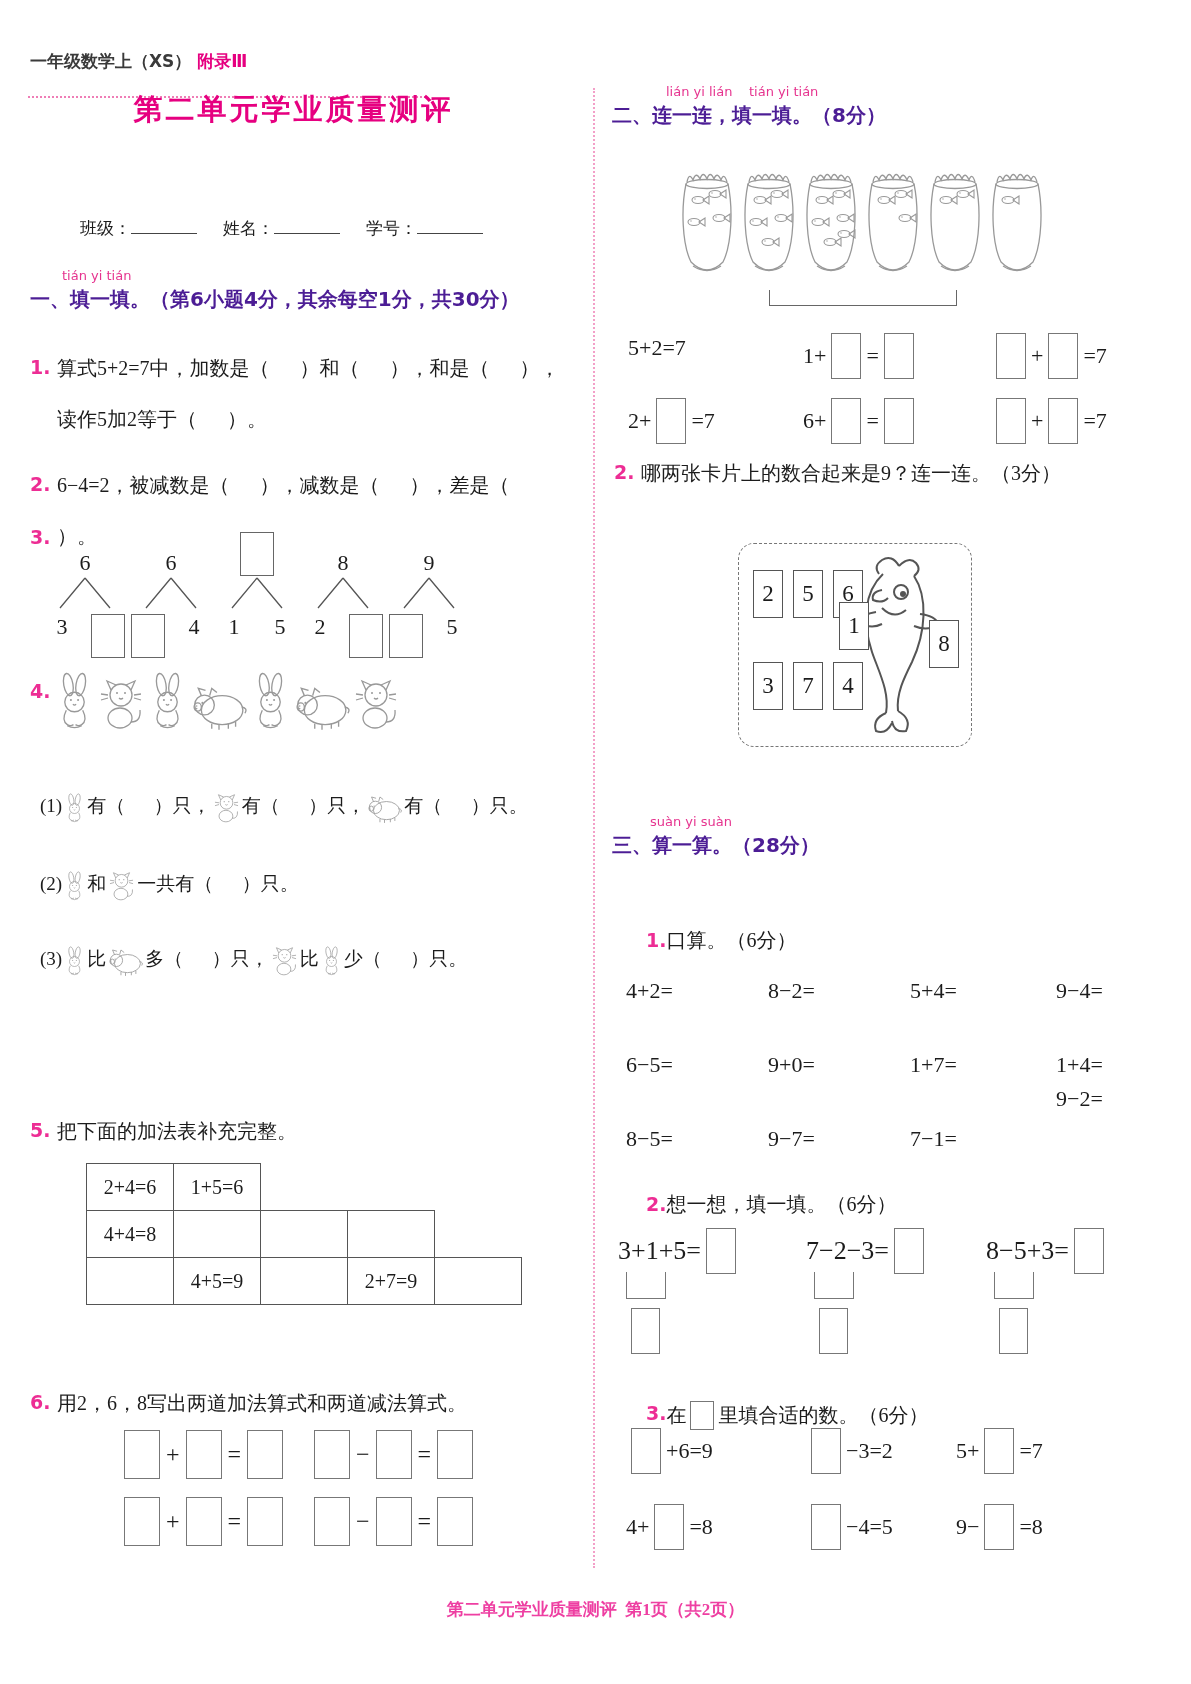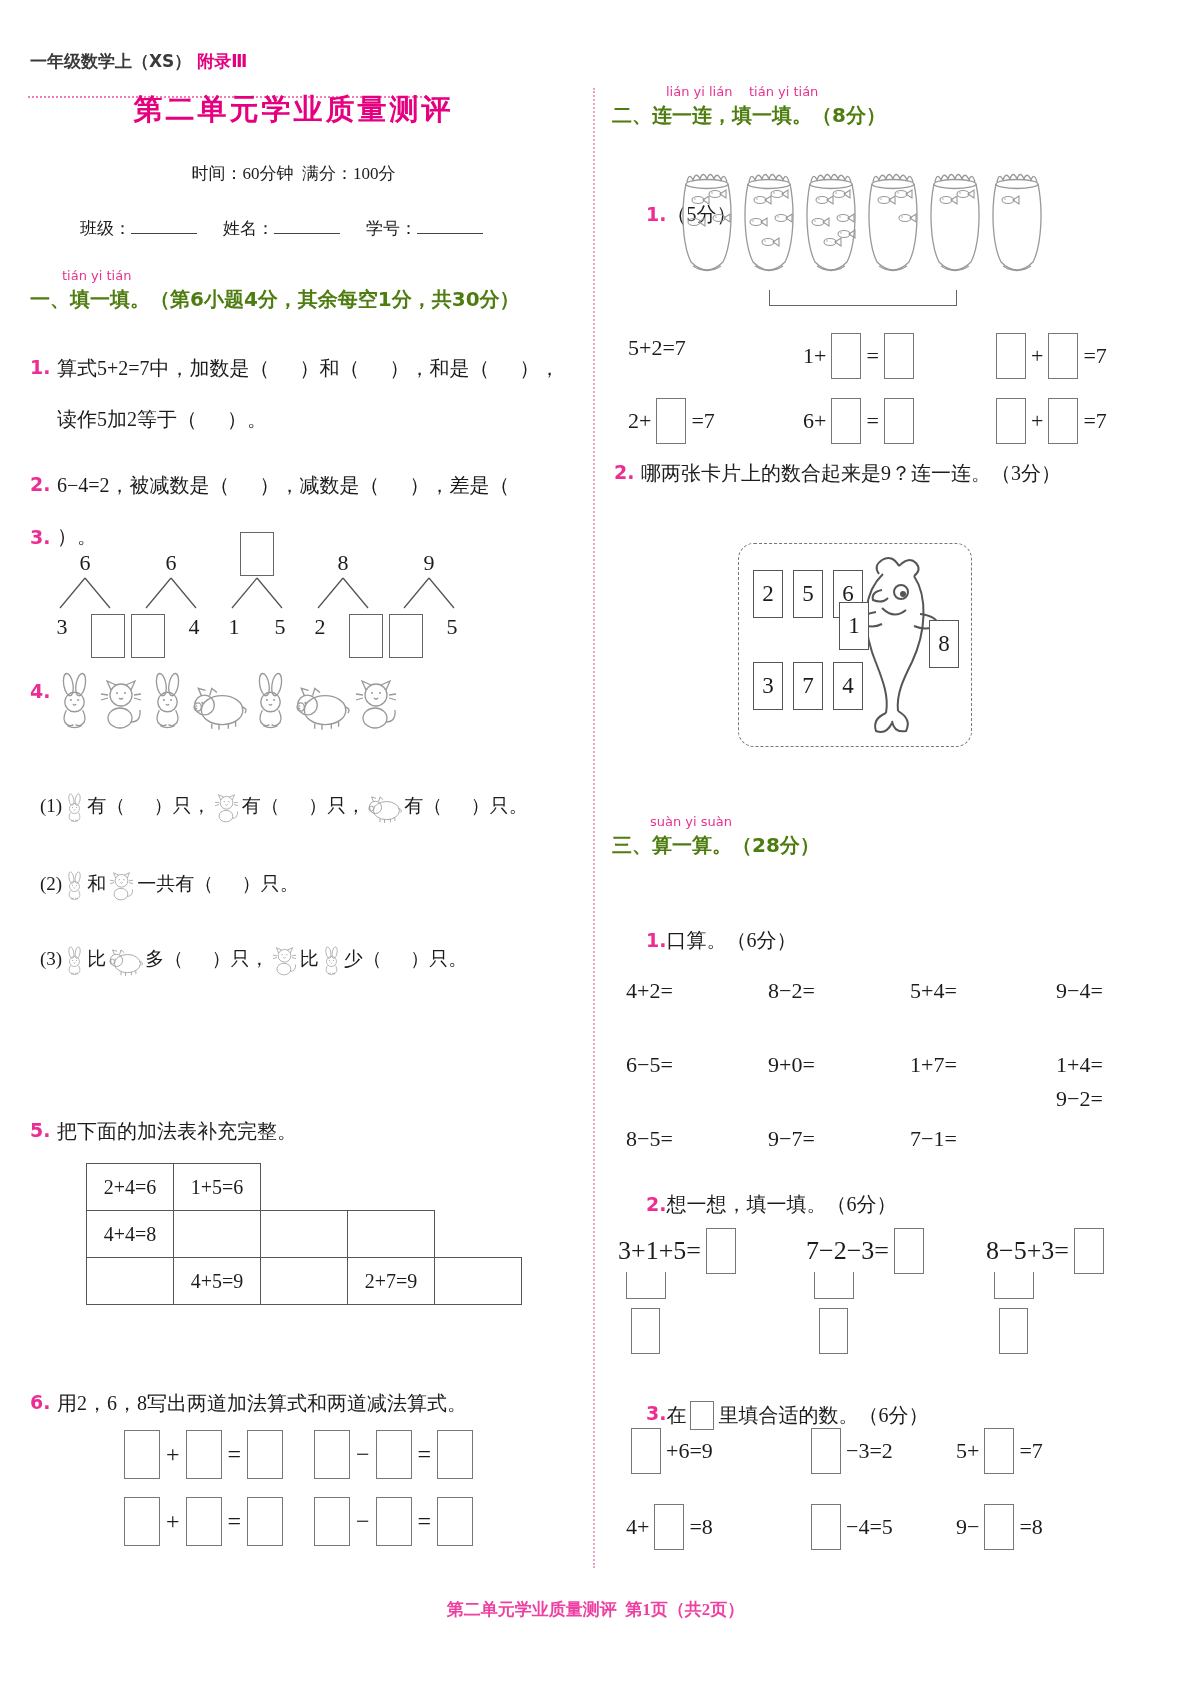--- a/index.html
+++ b/index.html
@@ -2,21 +2,21 @@
 <html><head>
 <meta charset="utf-8">
 <style>
   html,body{margin:0;padding:0;background:#f2f2f2;}
   .page{position:relative;width:1191px;height:1684px;background:#ffffff;overflow:hidden;
         font-family:"Liberation Serif","DejaVu Serif",serif;color:#1c1c1c;}
   .sans{font-family:"DejaVu Sans","Liberation Sans",sans-serif;}
   .accent{color:#e60080;}
   .pinyin{position:absolute;color:#e6348f;font-family:"DejaVu Sans",sans-serif;font-size:13px;white-space:pre;}
   .sec-head{position:absolute;font-family:"DejaVu Sans","Liberation Sans",sans-serif;
-            font-weight:bold;font-size:20px;color:#4d7c0f;white-space:pre;}
+            font-weight:bold;font-size:20px;color:#4c1d95;white-space:pre;}
   .qnum{color:#ed2d94;font-weight:bold;font-family:"DejaVu Sans",sans-serif;font-size:19px;}
   .qtext{white-space:pre-wrap;}
   .question{position:absolute;font-size:20px;line-height:2.55;}
   .q-ind{padding-left:27px;}
   .q-ind>.qnum{position:absolute;left:0;top:0;}
   
   .hdr{position:absolute;left:30px;top:50px;font-size:17px;font-weight:bold;color:#3a3a3a;}
   .hdr-dots{position:absolute;left:28px;top:96px;width:398px;border-top:2px dotted #ef7db6;}
   .vdiv{position:absolute;left:593px;top:88px;height:1480px;border-left:2px dotted #f3a0c8;}
   
@@ -78,21 +78,20 @@
 
   <div class="hdr sans">
     <span>一年级数学上（XS）</span>
     <span class="accent">附录Ⅲ</span>
   </div>
   <div class="hdr-dots"></div>
   <div class="vdiv"></div>
 
   <div class="col-left">
     <div class="title">第二单元学业质量测评</div>
-    <div class="meta">时间：60分钟  满分：100分</div>
     <div class="fields" id="fields"><span class="fld"><span>班级：</span><span class="blank"></span></span><span class="fld"><span>姓名：</span><span class="blank"></span></span><span class="fld"><span>学号：</span><span class="blank"></span></span></div>
 
     <div class="pinyin" style="left:32px;top:180px;">tián yi tián</div>
     <div class="sec-head" style="left:0;top:198px;">一、填一填。（第6小题4分，其余每空1分，共30分）</div>
 
     <div class="question q-ind" style="left:0;top:255px;width:505px;">
       <span class="qnum">1.</span><span class="qtext">算式5+2=7中，加数是（      ）和（      ），和是（      ），读作5加2等于（      ）。</span>
     </div>
 
     <div class="question q-ind" style="left:0;top:372px;width:510px;">
@@ -403,23 +402,20 @@
         <div class="eqcell" style="left: 278px; top: 1342px; font-size: 24px;"><span class="wbox6"></span><span class="tok">−</span><span class="wbox6"></span><span class="tok">=</span><span class="wbox6"></span></div>
         <div class="eqcell" style="left: 88px; top: 1409px; font-size: 24px;"><span class="wbox6"></span><span class="tok">+</span><span class="wbox6"></span><span class="tok">=</span><span class="wbox6"></span></div>
         <div class="eqcell" style="left: 278px; top: 1409px; font-size: 24px;"><span class="wbox6"></span><span class="tok">−</span><span class="wbox6"></span><span class="tok">=</span><span class="wbox6"></span></div>
       </div>
   </div>
 
   <div class="col-right">
     <div class="pinyin" style="left:56px;top:4px;">lián yi lián    tián yi tián</div>
     <div class="sec-head" style="left:2px;top:22px;">二、连一连，填一填。（8分）</div>
 
-    <div class="label-abs" style="left:6px;top:98px;">
-      <span class="qnum">1.</span><span>（5分）</span>
-    </div>
     <div class="bowls" id="bowls" style="left:68px;top:86px;">
         <div><svg width="58" height="122" viewBox="0 0 58 122">
             <g fill="none" stroke="#999" stroke-width="1.3">
               <path d="M9,16 Q11,6 15,14 Q18,5 22,13 Q25,4 29,13 Q32,4 36,13 Q39,5 43,14 Q46,6 49,16"></path>
               <ellipse cx="29" cy="18" rx="21" ry="4.5"></ellipse>
               <path d="M8,18 C3,42 4,78 13,96 Q29,112 45,96 C54,78 55,42 50,18"></path>
               <path d="M15,100 q14,9 28,0"></path>
             </g>
             <g stroke="#999" fill="none" stroke-width="1.1">
               <ellipse cx="20" cy="34" rx="6" ry="3.5"></ellipse>

